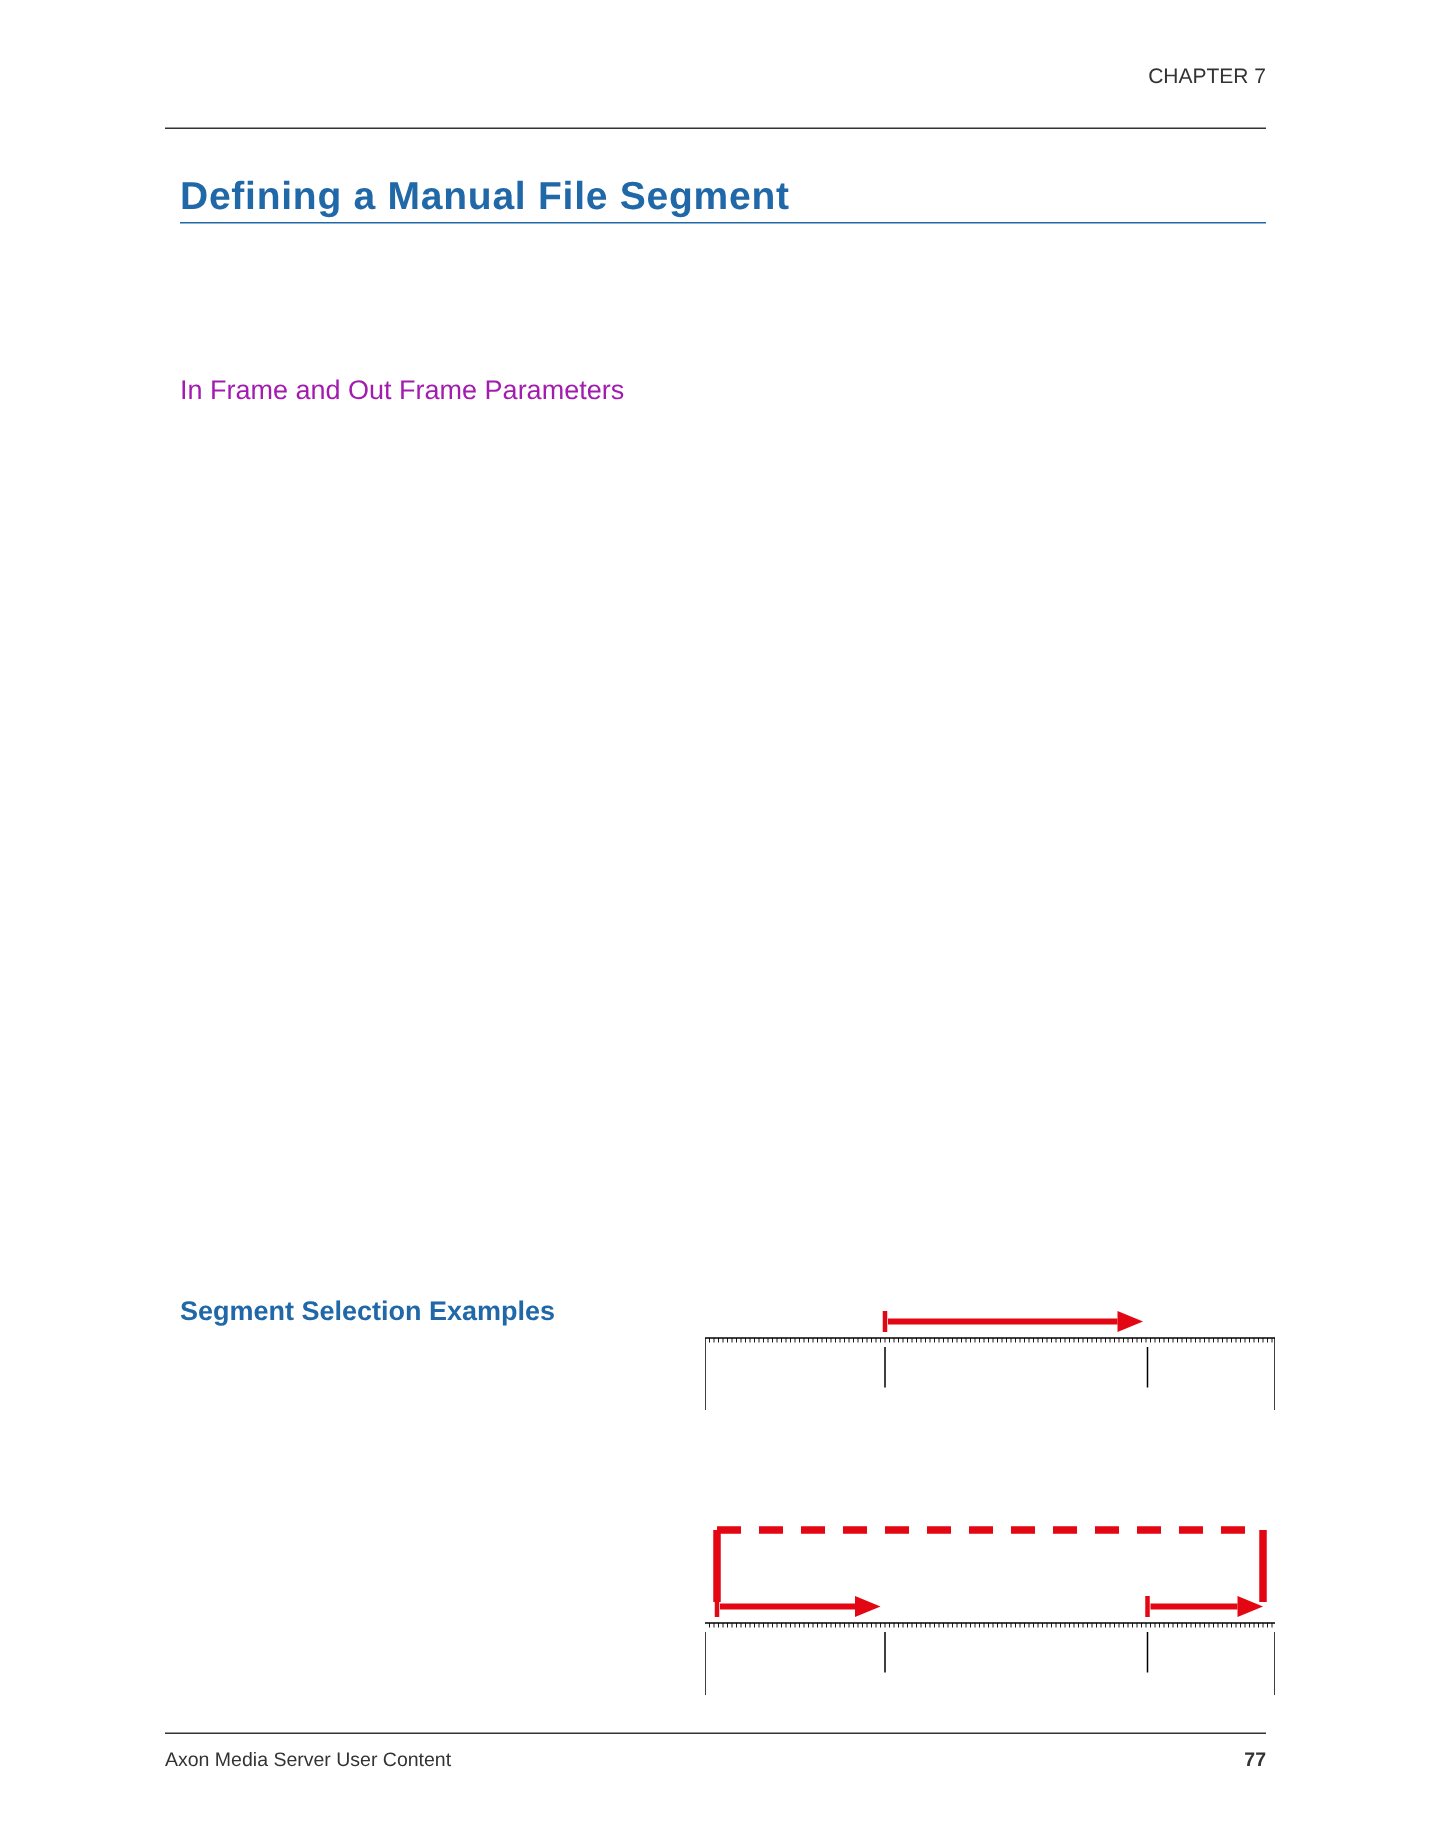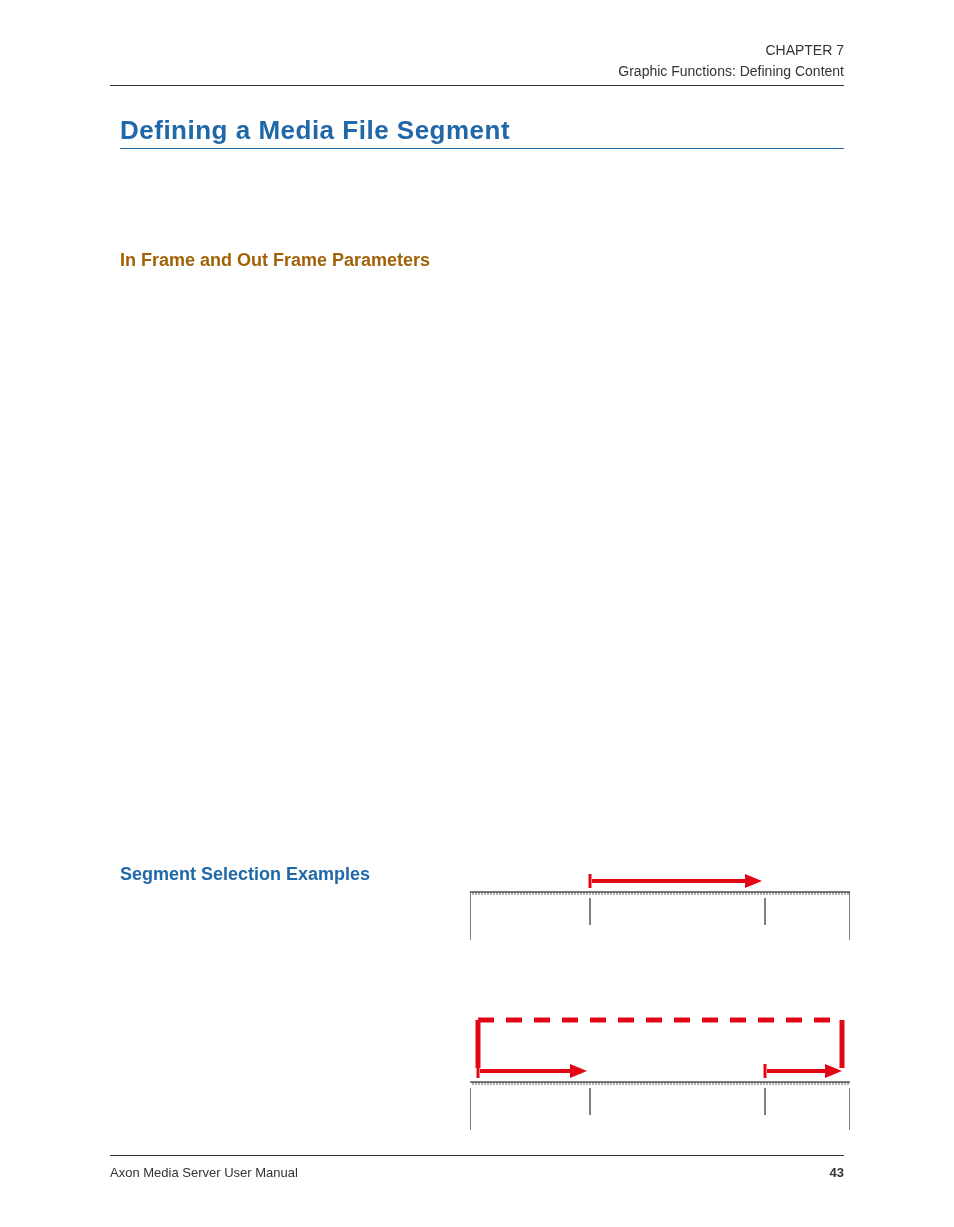--- a/index.html
+++ b/index.html
@@ -46,22 +46,22 @@
       top: 148px;
       left: 120px;
       right: 110px;
       border-top: 1px solid #2068a8;
     }
     .sub-heading-1 {
       position: absolute;
       top: 250px;
       left: 120px;
       font-size: 18px;
-      font-weight: bold;
-      color: #a16207;
+      font-weight: normal;
+      color: #a21caf;
       font-family: 'Arial Black', Arial, sans-serif;
     }
     .sub-heading-2 {
       position: absolute;
       top: 864px;
       left: 120px;
       font-size: 18px;
       font-weight: bold;
       color: #2068a8;
       font-family: 'Arial Black', Arial, sans-serif;
@@ -101,25 +101,24 @@
       font-size: 13px;
       font-weight: bold;
       color: #333;
     }
   </style>
 </head>
 <body>
 
 <div class="header-area">
   <div>CHAPTER 7</div>
-  <div>Graphic Functions: Defining Content</div>
 </div>
 <div class="header-rule"></div>
 
-<h1 class="main-heading">Defining a Media File Segment</h1>
+<h1 class="main-heading">Defining a Manual File Segment</h1>
 <div class="heading-rule"></div>
 
 <h2 class="sub-heading-1">In Frame and Out Frame Parameters</h2>
 
 <h2 class="sub-heading-2">Segment Selection Examples</h2>
 
 <svg class="diagram-1" viewBox="0 0 380 75">
 
   <line x1="0" y1="22" x2="380" y2="22" stroke="#000" stroke-width="1"></line>
 
@@ -411,14 +410,14 @@
       <line x1="378" y1="67" x2="378" y2="70"></line>
   </g>
 
   <line x1="0" y1="73" x2="0" y2="115" stroke="#000" stroke-width="1"></line>
   <line x1="120" y1="73" x2="120" y2="100" stroke="#000" stroke-width="1"></line>
   <line x1="295" y1="73" x2="295" y2="100" stroke="#000" stroke-width="1"></line>
   <line x1="380" y1="73" x2="380" y2="115" stroke="#000" stroke-width="1"></line>
 </svg>
 
 <div class="footer-rule"></div>
-<div class="footer-text">Axon Media Server User Manual</div>
-<div class="page-number">43</div>
+<div class="footer-text">Axon Media Server User Content</div>
+<div class="page-number">77</div>
 
 </body></html>

